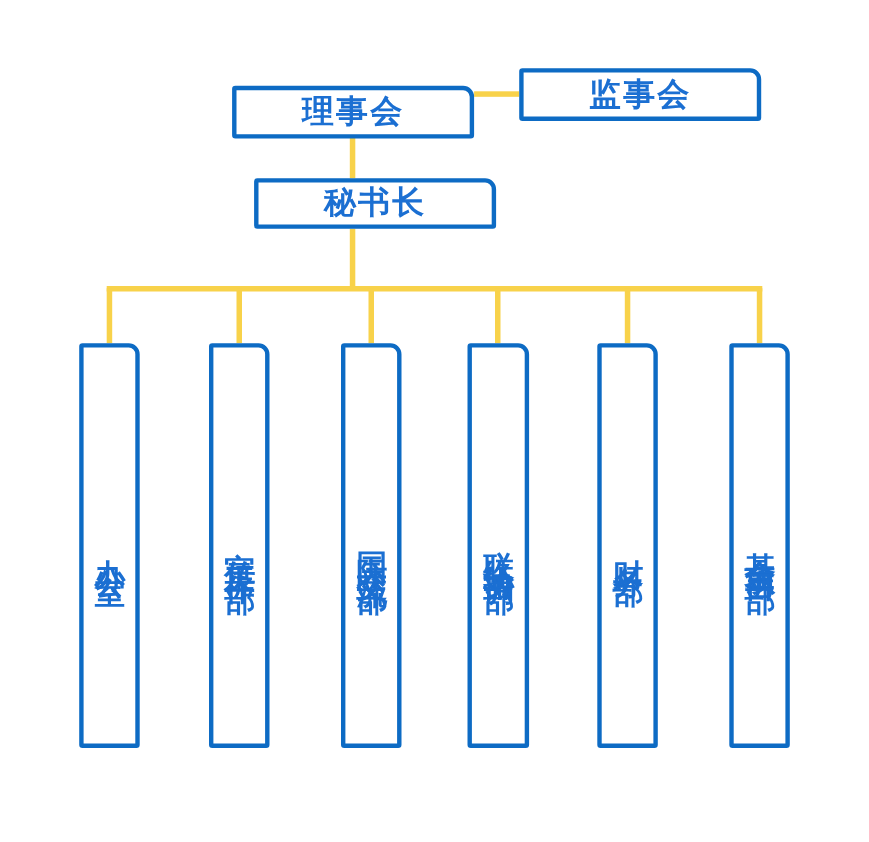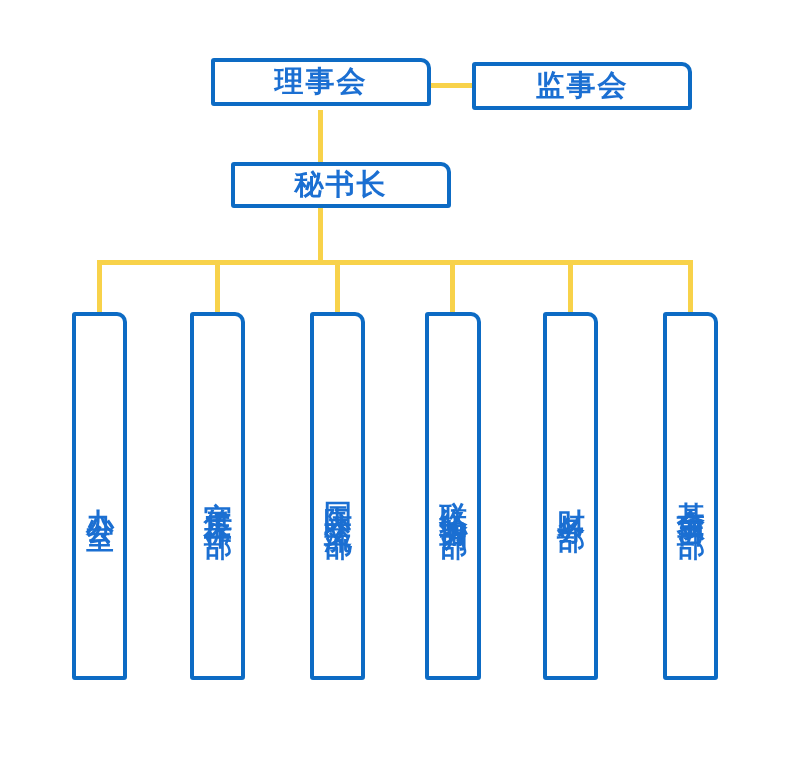--- a/index.html
+++ b/index.html
@@ -62,21 +62,21 @@
   <div class="conn" style="left:318px; top:110px; width:5px; height:52px;"></div>
   <div class="conn" style="left:318px; top:208px; width:5px; height:54px;"></div>
   <div class="conn" style="left:97px; top:260px; width:596px; height:5px;"></div>
   <div class="conn" style="left:97px; top:262px; width:5px; height:50px;"></div>
   <div class="conn" style="left:215px; top:262px; width:5px; height:50px;"></div>
   <div class="conn" style="left:335px; top:262px; width:5px; height:50px;"></div>
   <div class="conn" style="left:450px; top:262px; width:5px; height:50px;"></div>
   <div class="conn" style="left:568px; top:262px; width:5px; height:50px;"></div>
   <div class="conn" style="left:688px; top:262px; width:5px; height:50px;"></div>
 
-  <div class="node node-top" style="left:211px; top:58px;">
+  <div class="node node-top" style="left:211px; top:78px;">
     <span>理事会</span>
   </div>
 
   <div class="node node-top" style="left:472px; top:62px;">
     <span>监事会</span>
   </div>
 
   <div class="node node-top" style="left:210px; top:162px; height:46px;margin-left:21px;">
     <span>秘书长</span>
   </div>

